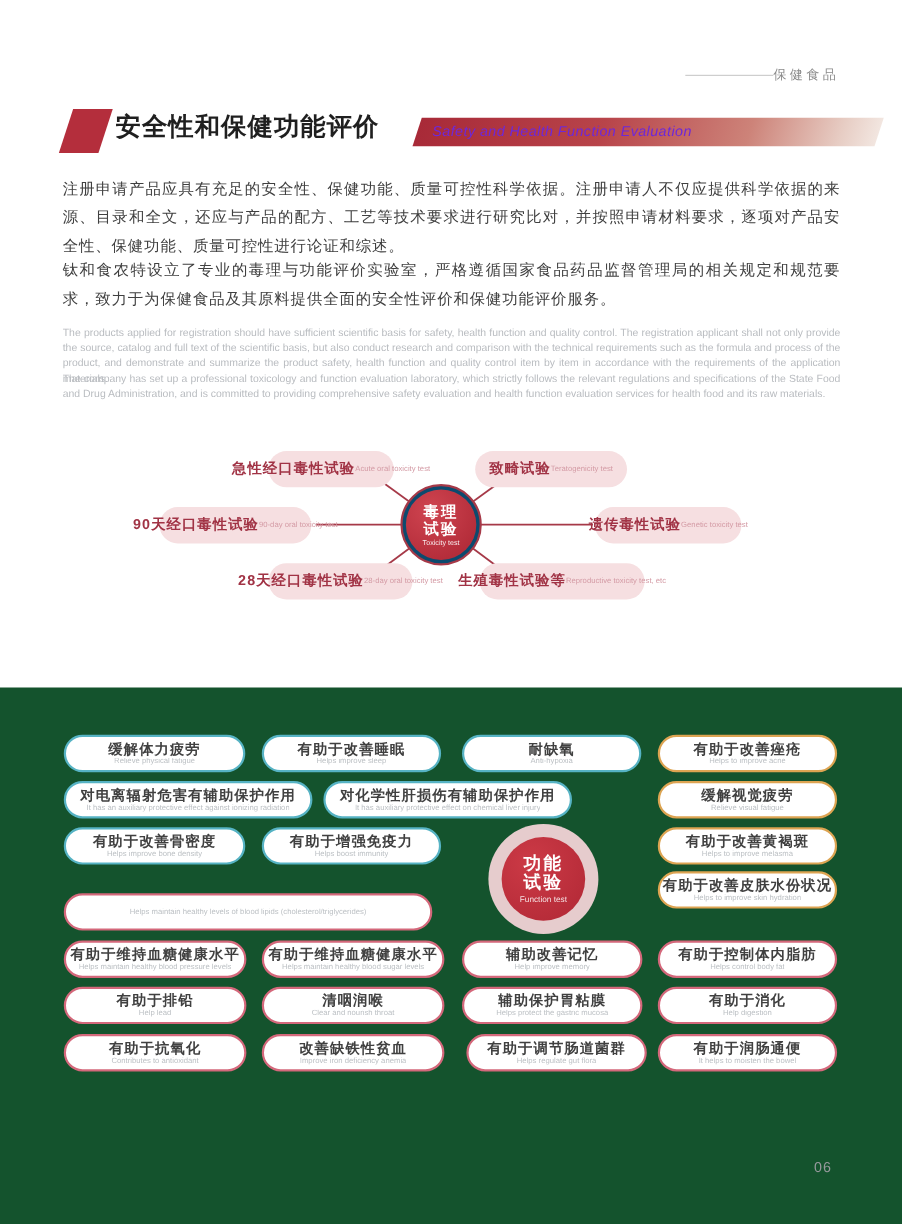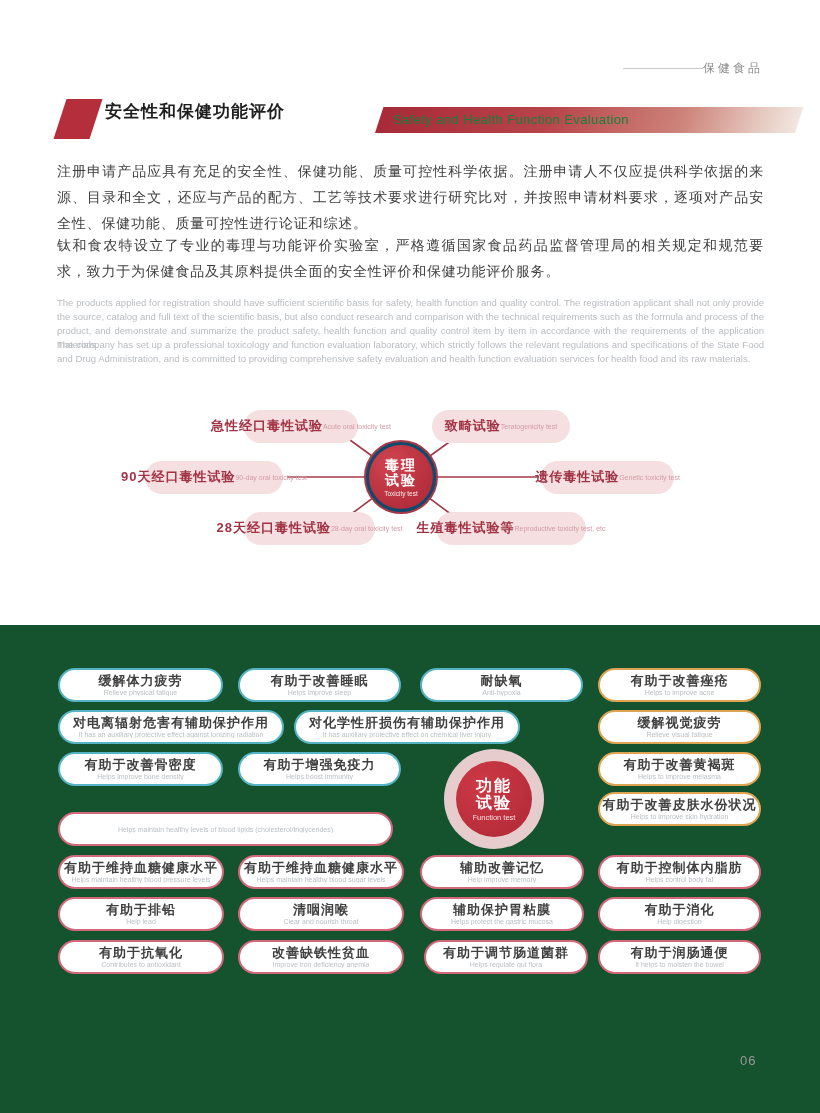--- a/index.html
+++ b/index.html
@@ -8,29 +8,29 @@
     background:#ffffff;
     font-family:"Liberation Sans","DejaVu Sans",sans-serif;
   }
   
   .corner{position:absolute;top:60px;right:57px;display:flex;align-items:center;}
   .corner-line{display:inline-block;width:80px;height:1px;background:#c9c9c9;}
   .corner-label{font-size:12px;color:#8b8b8b;letter-spacing:3px;}
   
   .header{position:absolute;left:57px;top:99px;right:30px;height:40px;}
   .flag{position:absolute;left:3px;top:0;width:36px;height:40px;background:var(--accent);transform:skewX(-18deg);}
-  .title-zh{position:absolute;left:48px;top:1px;margin:0;font-size:17px;font-weight:700;color:#1f1f1f;letter-spacing:1px;white-space:nowrap;}
+  .title-zh{position:absolute;left:48px;top:1px;margin:0;font-size:23px;font-weight:700;color:#1f1f1f;letter-spacing:1px;white-space:nowrap;}
   .banner{
     position:absolute;left:318px;top:8px;width:420px;height:26px;
     transform:skewX(-18deg);transform-origin:bottom left;
     background:linear-gradient(90deg,#a82a38 0%,#b8444a 40%,#cd8379 72%,#e7cdc4 92%,#f2e6e0 100%);
   }
   .banner-text{
     position:absolute;left:336px;top:13px;width:400px;
-    color:#15803d;font-size:13px;letter-spacing:.4px;white-space:nowrap;
+    color:#6d28d9;font-size:13px;letter-spacing:.4px;white-space:nowrap;font-style:italic;
   }
   
   .zh-para{position:absolute;left:57px;width:707px;margin:0;font-size:14px;line-height:26px;color:#404040;text-align:justify;letter-spacing:.8px;}
   .zh1{top:158px;}
   .zh2{top:232px;}
   .en-para{position:absolute;left:57px;width:707px;margin:0;font-size:9.5px;line-height:14px;color:#b9bcc0;text-align:justify;}
   .en1{top:296px;}
   .en2{top:338px;}
   
   .tox-lines{position:absolute;left:0;top:400px;}

